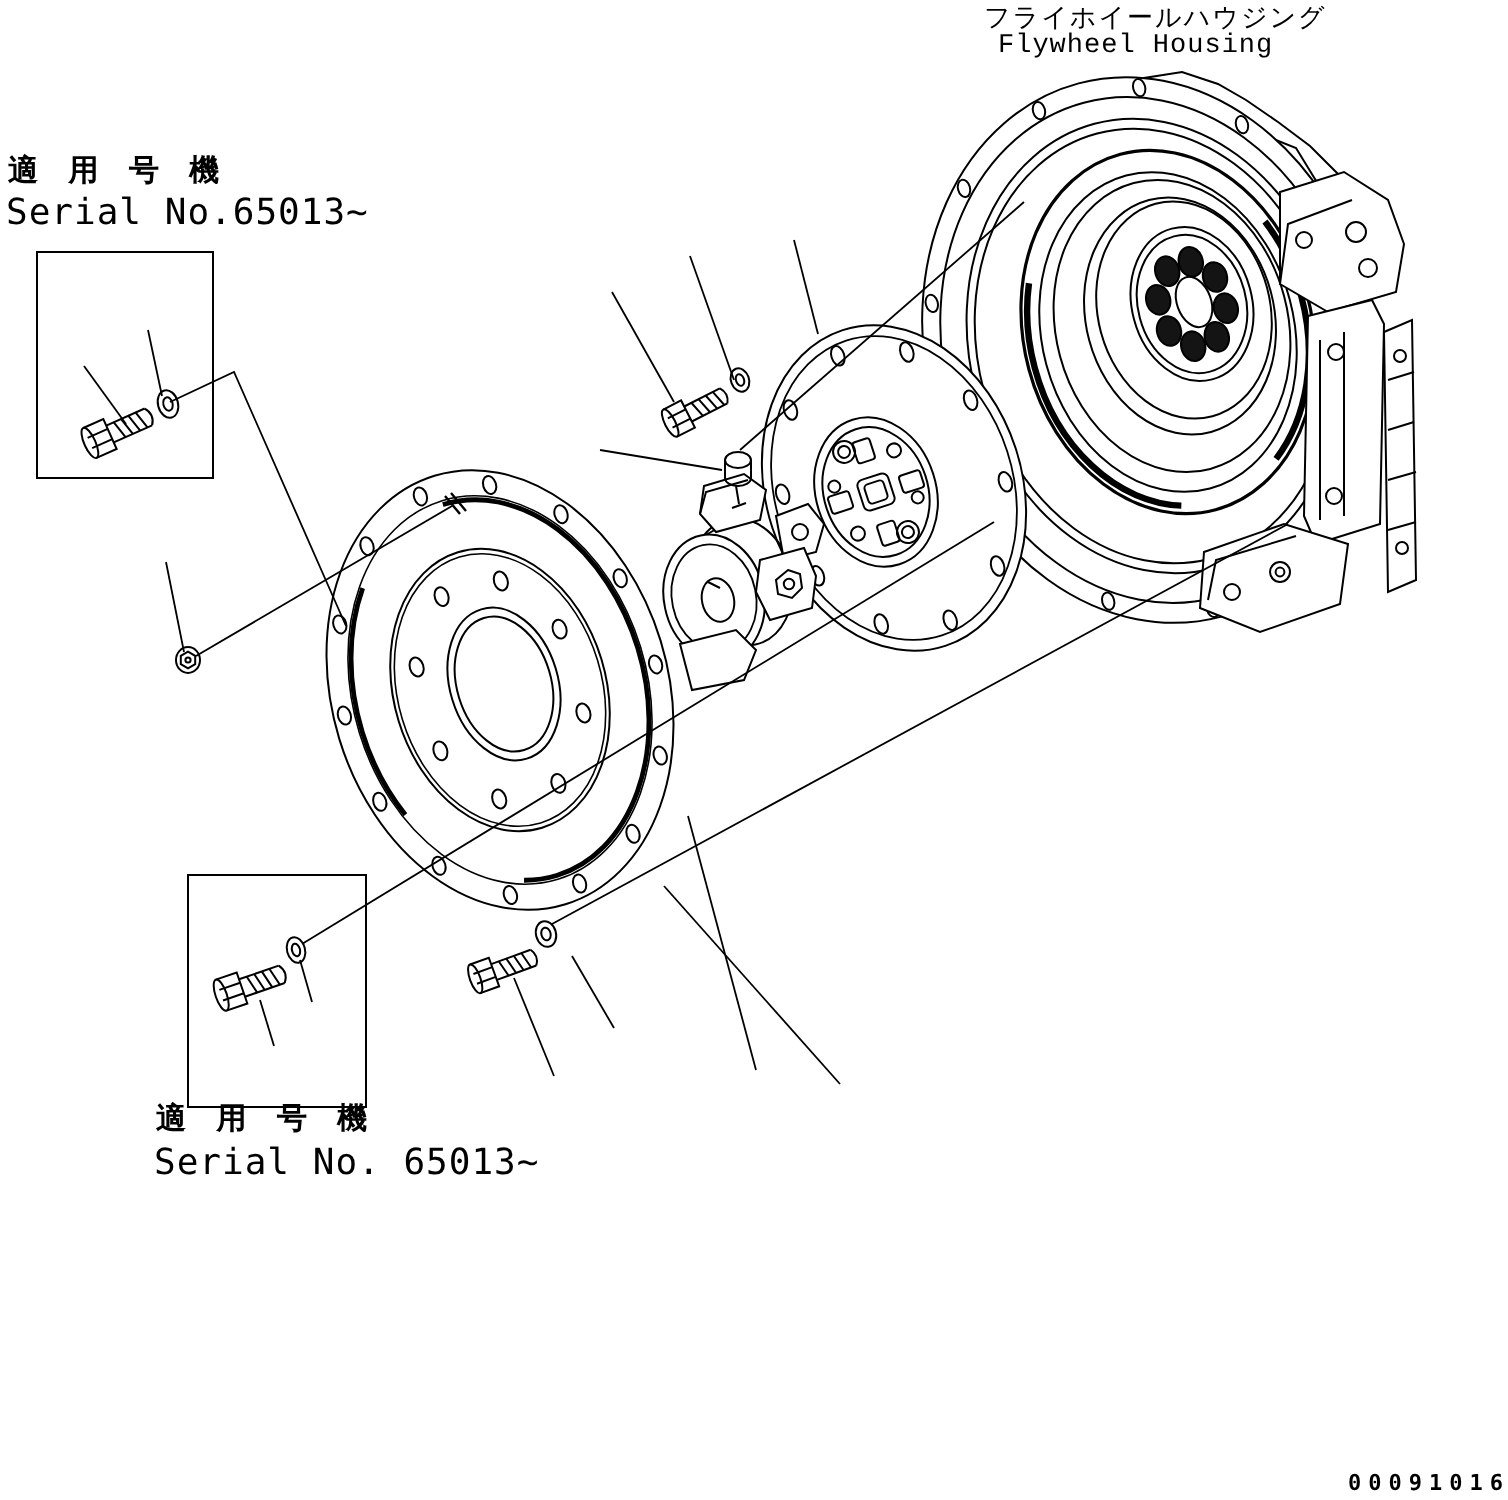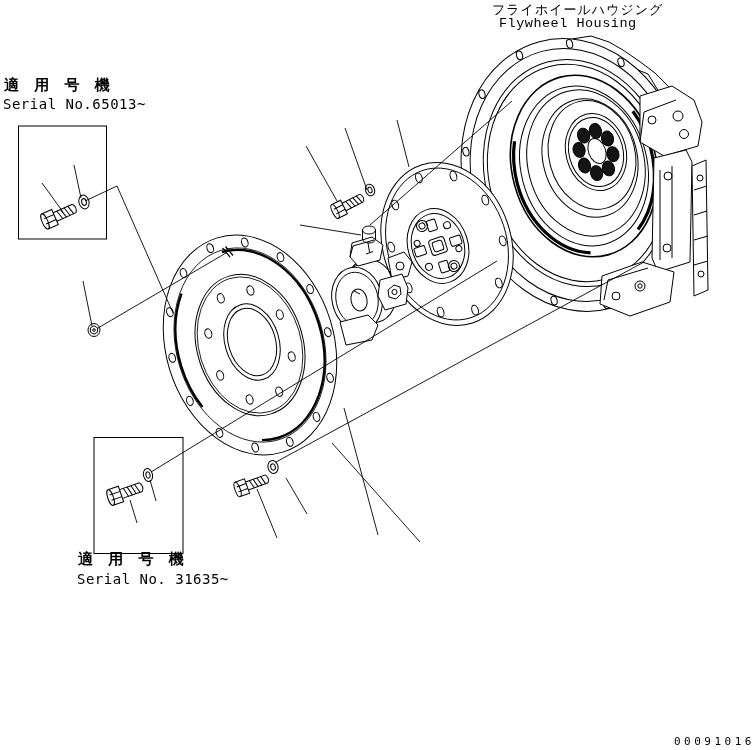--- a/index.html
+++ b/index.html
@@ -4,26 +4,26 @@
 <style>
   html,body{margin:0;padding:0;background:#ffffff;}
   body{width:754px;height:750px;overflow:hidden;position:relative;
        font-family:"DejaVu Sans",sans-serif;color:#000;}
   .stage{position:absolute;left:0;top:0;width:754px;height:634px;}
   svg{position:absolute;left:0;top:0;}
   .txt{position:absolute;white-space:pre;line-height:1.25;}
   .jp-title{left:492px;top:2px;font-size:13px;letter-spacing:1px;}
   .en-title{left:499px;top:16px;font-size:13.5px;font-family:Liberation Mono, monospace;letter-spacing:0.5px;}
   .jp-note{font-size:15px;letter-spacing:5px;font-weight:bold;}
-  .serial{font-size:14px;font-family:"DejaVu Sans Mono",monospace;letter-spacing:0.5px;}
+  .serial{font-size:18px;font-family:"DejaVu Sans Mono",monospace;letter-spacing:0.5px;}
   .note-top-jp{left:4px;top:76px;}
   .note-top-serial{left:3px;top:96px;}
   .note-bottom-jp{left:78px;top:550px;}
   .note-bottom-serial{left:77px;top:571px;}
-  .drawing-no{left:674px;top:735px;font-size:11px;font-family:"DejaVu Sans Mono",monospace;letter-spacing:3.5px;}
+  .drawing-no{left:674px;top:735px;font-size:11px;font-family:"DejaVu Sans Mono",monospace;letter-spacing:3.5px;font-weight:bold;}
   .g{fill:none;stroke:#000;stroke-width:1;}
 </style>
 </head>
 <body>
 
 <div class="stage">
 
 <svg width="754" height="750" viewBox="0 0 754 750">
   <g class="g">
 
@@ -281,17 +281,17 @@
   </g>
 </svg>
 
 <div class="txt jp-title">フライホイールハウジング</div>
 <div class="txt en-title">Flywheel Housing</div>
 
 <div class="txt jp-note note-top-jp">適 用 号 機</div>
 <div class="txt serial note-top-serial">Serial No.65013~</div>
 
 <div class="txt jp-note note-bottom-jp">適 用 号 機</div>
-<div class="txt serial note-bottom-serial">Serial No. 31635~</div>
+<div class="txt serial note-bottom-serial">Serial No. 65013~</div>
 
 <div class="txt drawing-no">00091016</div>
 
 </div>
 
 </body></html>

